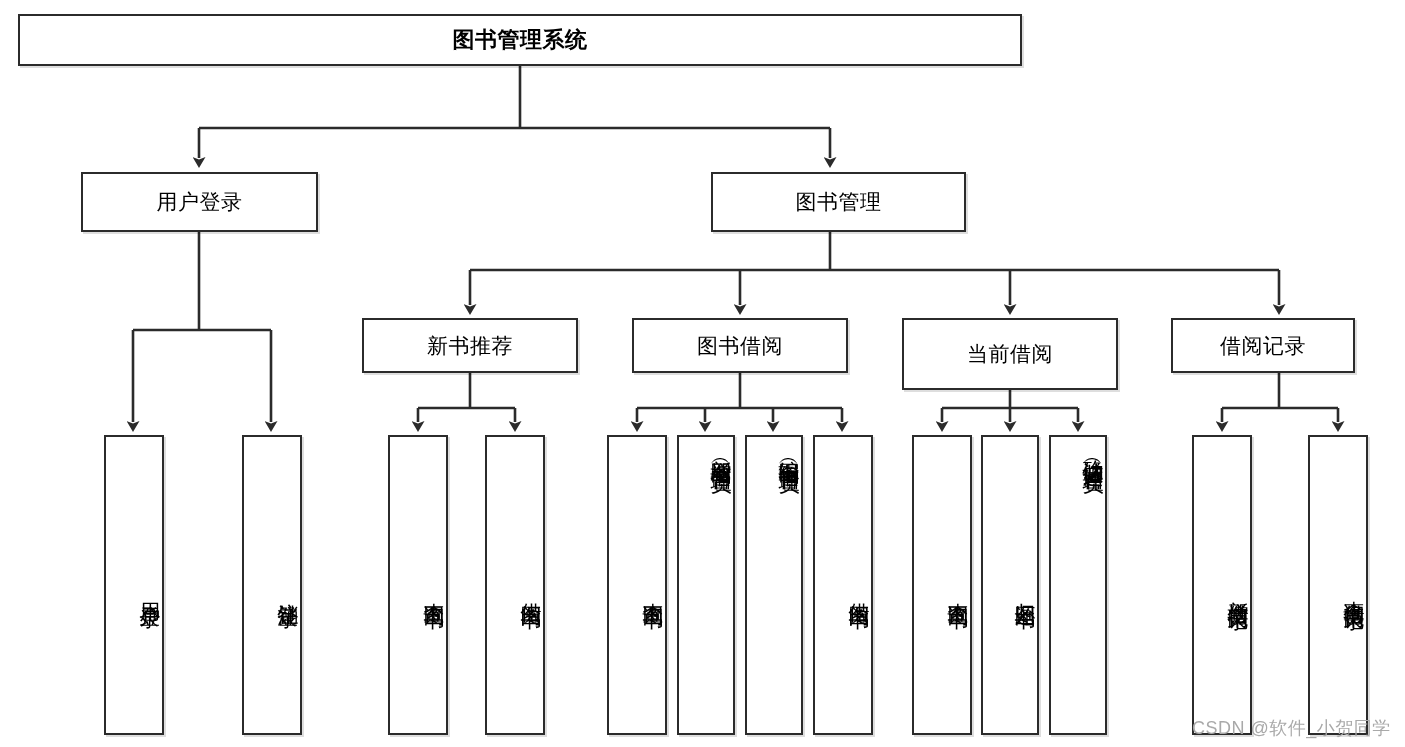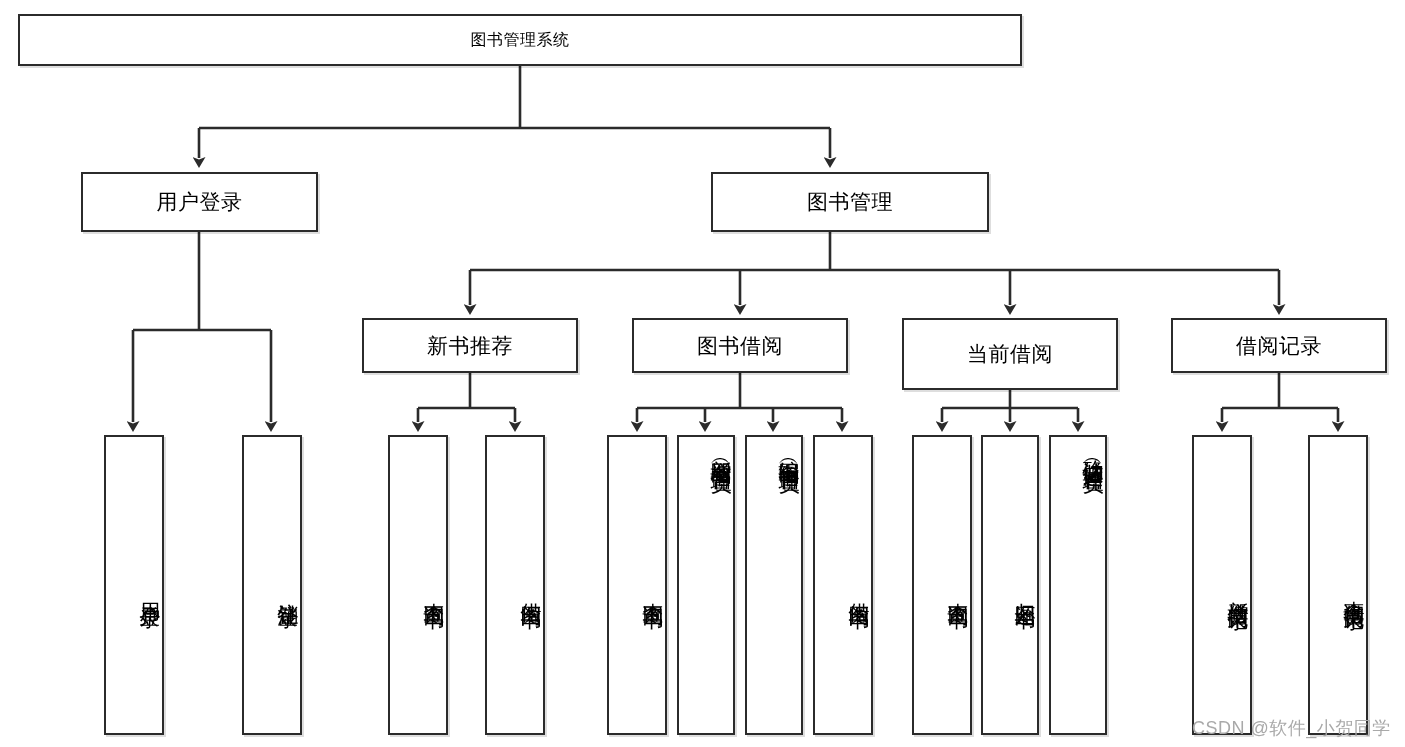--- a/index.html
+++ b/index.html
@@ -36,21 +36,22 @@
     justify-content: center;
     color: #000000;
     line-height: 1.12;
   }
   .node.horiz {
     font-size: 21px;
     letter-spacing: 0.5px;
     white-space: nowrap;
   }
   .node.root {
-    font-size: 16px;
+    font-size: 22px;
+    font-weight: bold;
   }
   .node.vert {
     writing-mode: vertical-rl;
     text-orientation: upright;
     font-size: 21px;
     letter-spacing: 2px;
     align-items: flex-start;
     justify-content: center;
     padding-top: 10px;
     white-space: nowrap;
@@ -121,29 +122,29 @@
       <path d="M1222,408 L1338,408"></path>
       <path d="M1222,408 L1222,422" marker-end="url(#arrow)"></path>
       <path d="M1338,408 L1338,422" marker-end="url(#arrow)"></path>
     </g>
   </svg>
 
   <div class="node horiz root" style="left:18px; top:14px; width:1004px; height:52px;">图书管理系统</div>
 
   <div class="node horiz" style="left:81px; top:172px; width:237px; height:60px;">用户登录</div>
 
-  <div class="node horiz" style="left:711px; top:172px; width:278px; height:60px;">图书管理</div>
+  <div class="node horiz" style="left:711px; top:172px; width:255px; height:60px;">图书管理</div>
 
   <div class="node horiz" style="left:632px; top:318px; width:216px; height:55px;">图书借阅</div>
 
   <div class="node horiz" style="left:362px; top:318px; width:216px; height:55px;">新书推荐</div>
 
   <div class="node horiz" style="left:902px; top:318px; width:216px; height:72px;">当前借阅</div>
 
-  <div class="node horiz" style="left:1171px; top:318px; width:216px; height:55px;">借阅记录</div>
+  <div class="node horiz" style="left:1171px; top:318px; width:184px; height:55px;">借阅记录</div>
 
   <div class="node vert" style="left:104px; top:435px; width:60px; height:300px;">用户登录</div>
 
   <div class="node vert" style="left:242px; top:435px; width:60px; height:300px;">注销登录</div>
 
   <div class="node vert" style="left:388px; top:435px; width:60px; height:300px;">查询图书</div>
 
   <div class="node vert" style="left:485px; top:435px; width:60px; height:300px;">借阅图书</div>
 
   <div class="node vert" style="left:607px; top:435px; width:60px; height:300px;">查询图书</div>

